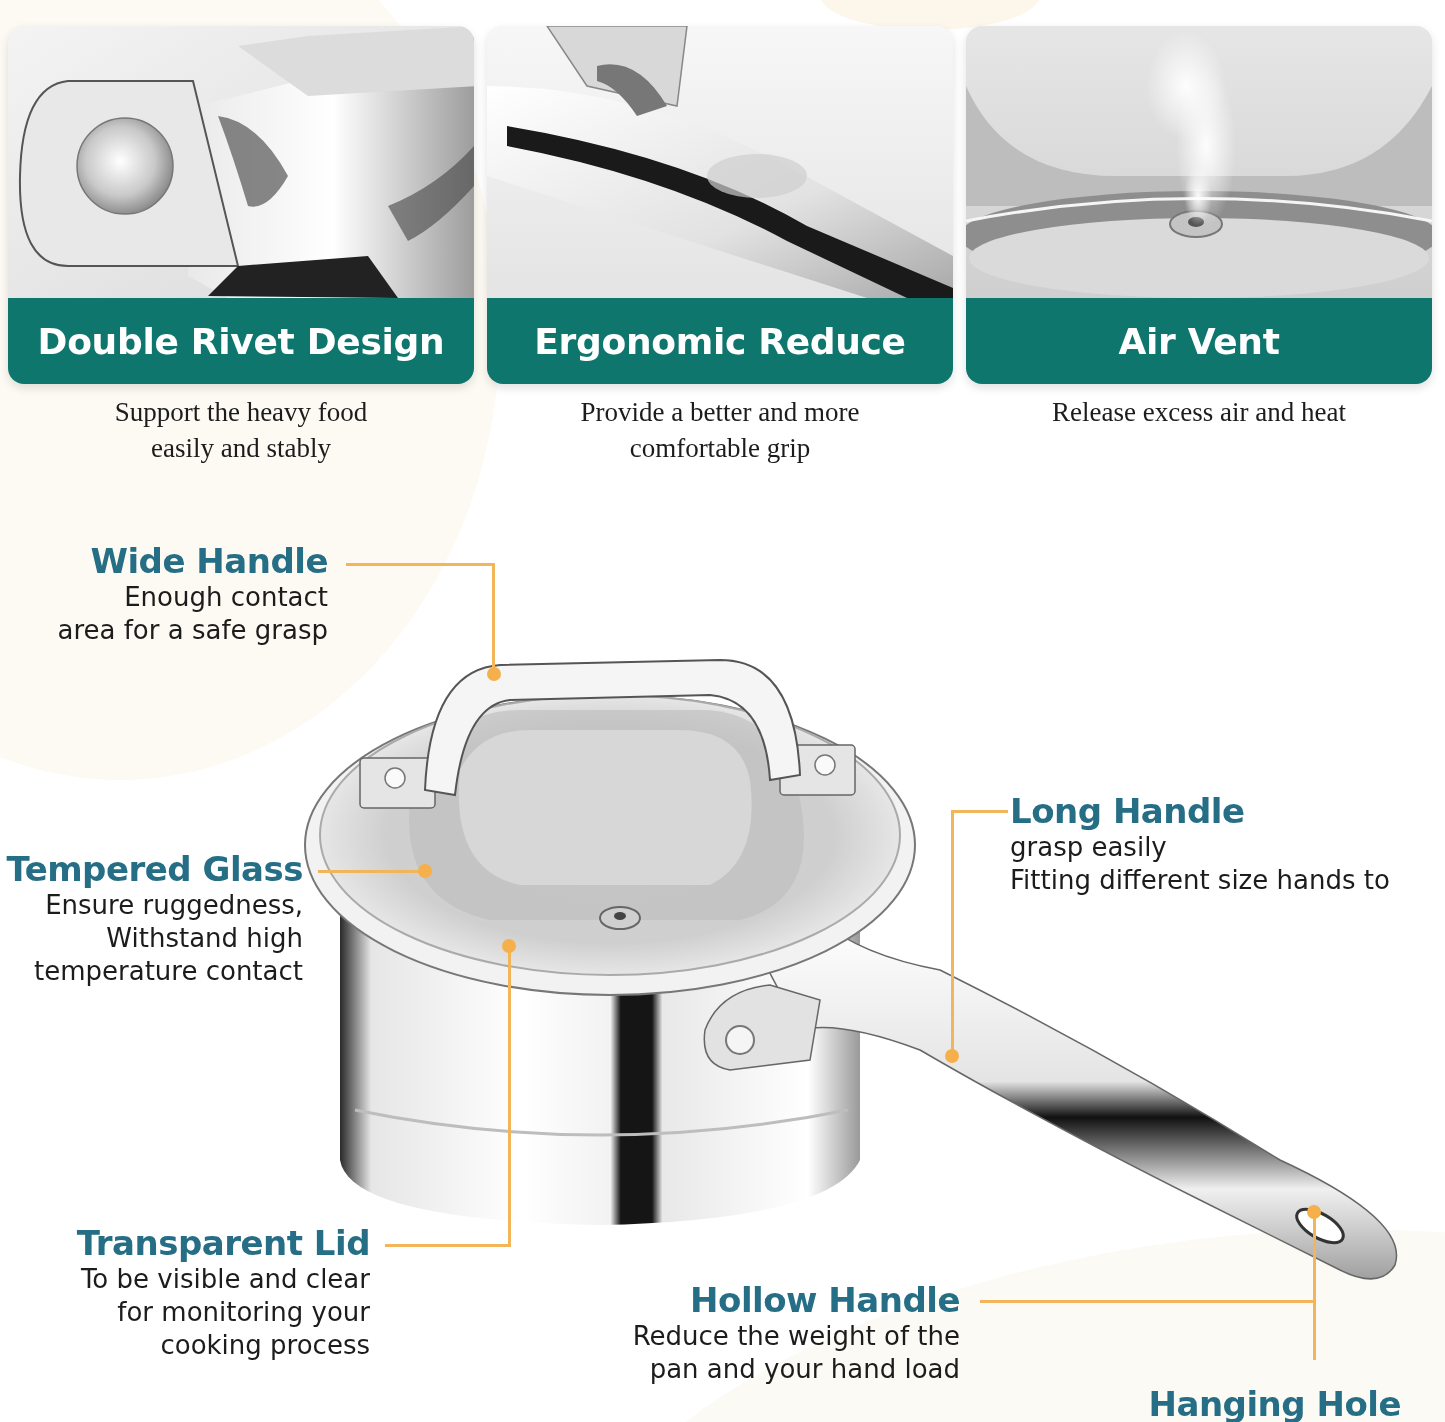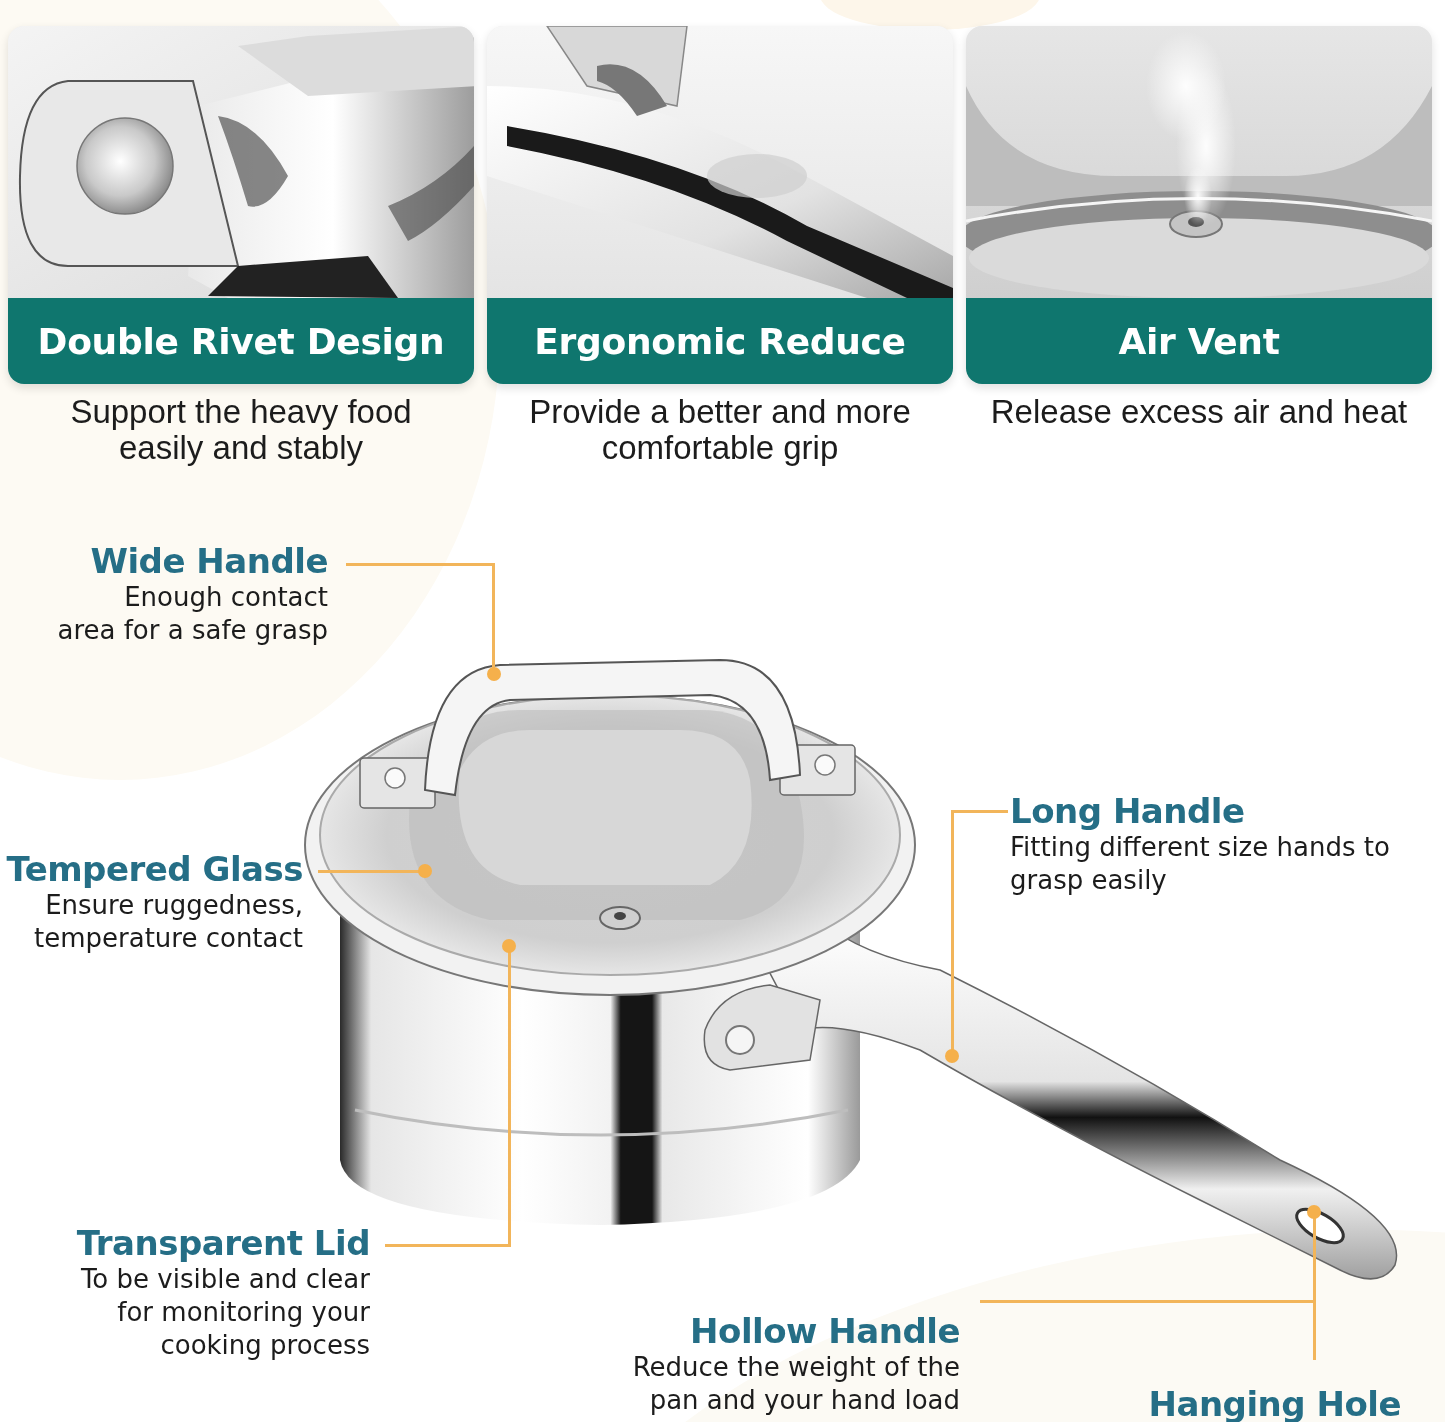--- a/index.html
+++ b/index.html
@@ -33,22 +33,22 @@
     position: absolute; left: 0; bottom: 0; width: 100%; height: 86px;
     background: #0f766e;
     display: flex; align-items: center; justify-content: center;
   }
   .card-title {
     color: #ffffff; font-weight: bold; font-size: 36px; letter-spacing: -0.3px;
     font-family: "DejaVu Sans", sans-serif;
   }
   .card-desc {
     position: absolute; top: 394px; width: 466px; text-align: center;
-    font-size: 33px; line-height: 36px; color: #1c1c1c; z-index: 2;
-    font-family: Liberation Sans, sans-serif; font-weight: normal;
+    font-size: 27px; line-height: 36px; color: #1c1c1c; z-index: 2;
+    font-family: Liberation Serif, serif; font-weight: normal;
   }
 
   
   .callout { position: absolute; z-index: 3; }
   .callout .ct {
     color: #256e86; font-weight: bold; font-size: 34px; letter-spacing: -0.5px;
     font-family: "DejaVu Sans", sans-serif; line-height: 40px; white-space: nowrap;
   }
   .callout .cd {
     color: #1c1c1c; font-size: 26px; line-height: 33px;
@@ -238,37 +238,38 @@
 
 <div class="callout right" style="right:1117px; top:541px;">
   <div class="ct">Wide Handle</div>
   <div class="cd">Enough contact</div>
   <div class="cd">area for a safe grasp</div>
 </div>
 
 <div class="callout right" style="right:1142px; top:849px;">
   <div class="ct">Tempered Glass</div>
   <div class="cd">Ensure ruggedness,</div>
+  <div class="cd">Withstand high</div>
   <div class="cd">temperature contact</div>
 </div>
 
 <div class="callout right" style="right:1075px; top:1223px;">
   <div class="ct">Transparent Lid</div>
   <div class="cd">To be visible and clear</div>
   <div class="cd">for monitoring your</div>
   <div class="cd">cooking process</div>
 </div>
 
 <div class="callout" style="left:1010px; top:791px;">
   <div class="ct">Long Handle</div>
+  <div class="cd">grasp easily</div>
   <div class="cd">Fitting different size hands to</div>
-  <div class="cd">grasp easily</div>
-</div>
-
-<div class="callout right" style="right:485px; top:1311px;">
+</div>
+
+<div class="callout right" style="right:485px; top:1280px;">
   <div class="ct">Hollow Handle</div>
   <div class="cd">Reduce the weight of the</div>
   <div class="cd">pan and your hand load</div>
 </div>
 
 <div class="callout right" style="right:44px; top:1376px;margin-top:8px;">
   <div class="ct">Hanging Hole</div>
 </div>
 
 </body></html>

